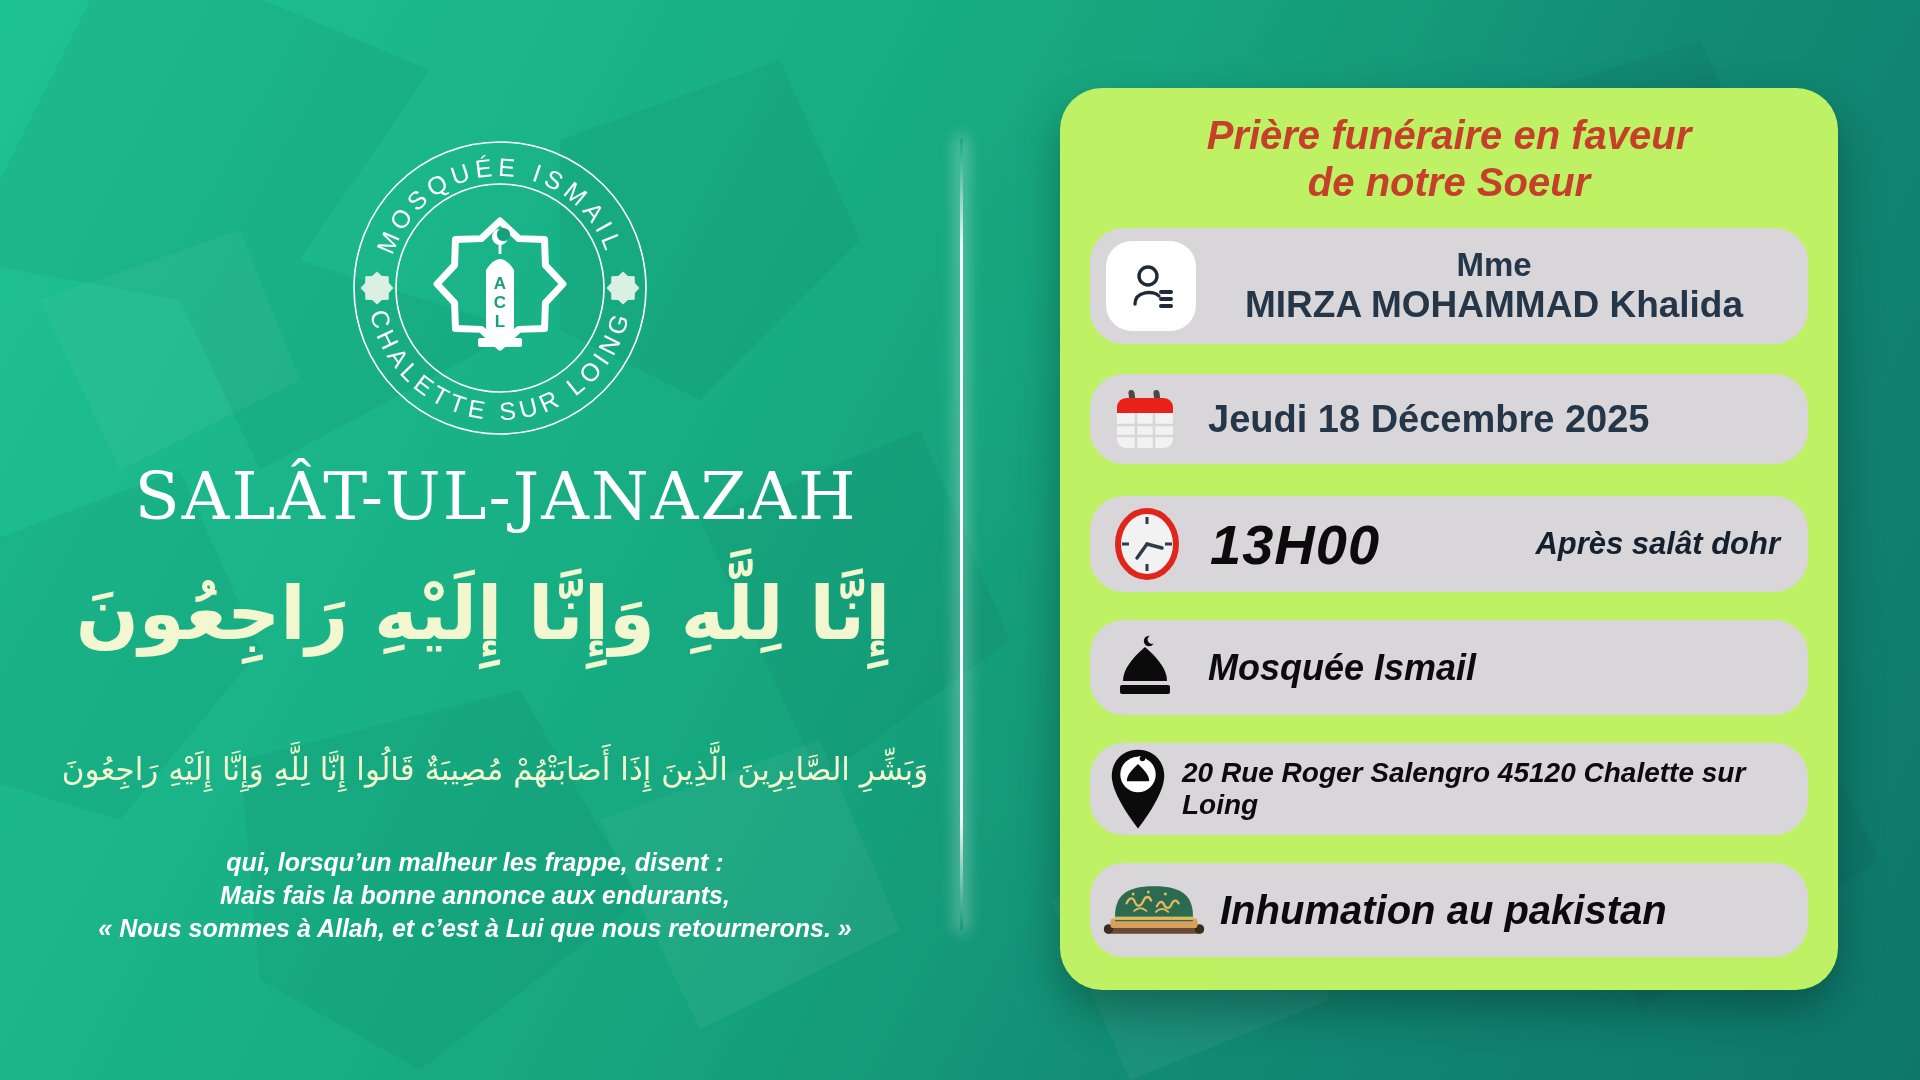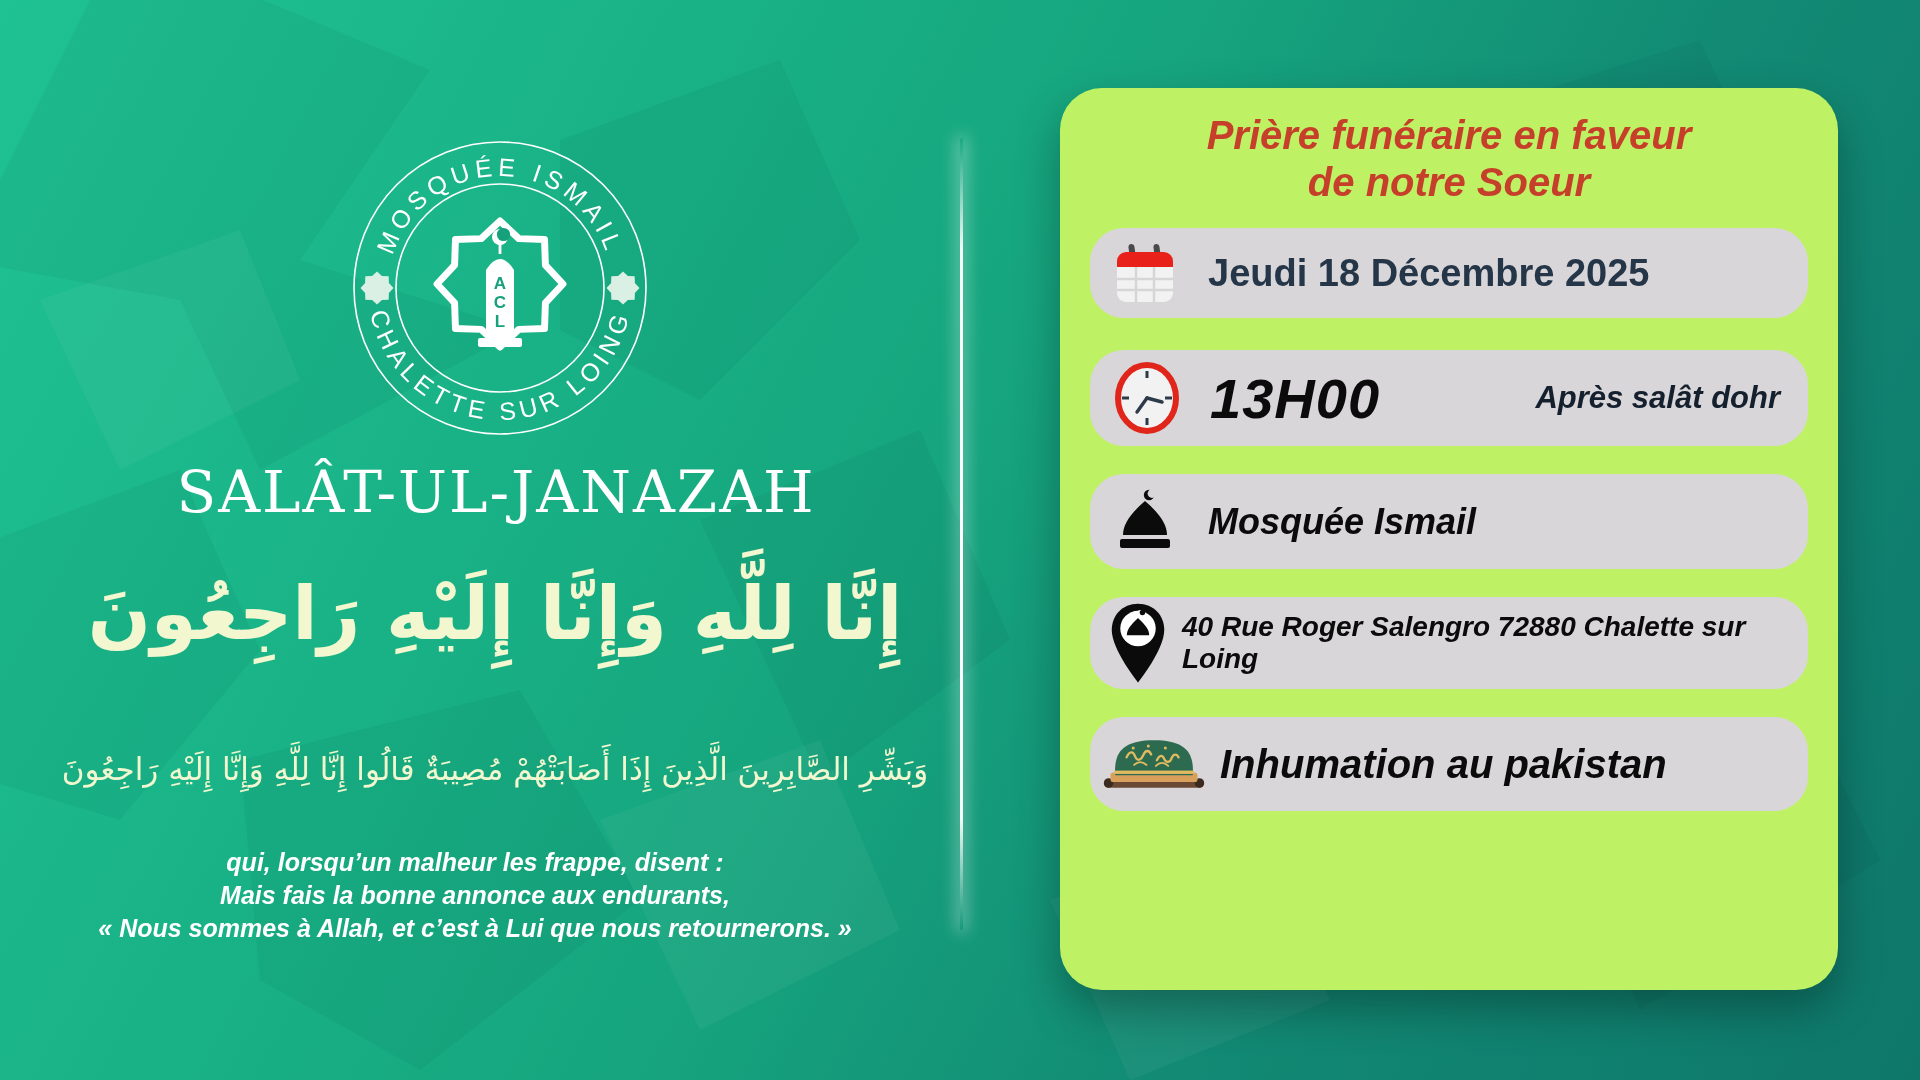--- a/index.html
+++ b/index.html
@@ -14,25 +14,25 @@
     font-family:"Liberation Sans",sans-serif;
     background:linear-gradient(118deg,var(--green-bright) 0%,#19b286 28%,var(--green-mid) 48%,#128a74 70%,var(--teal-dark) 100%);
     position:relative;
   }
   .pattern{position:absolute;inset:0;pointer-events:none;}
 
   
   .logo-wrap{position:absolute;left:350px;top:138px;width:300px;height:300px;}
   .main-title{
     position:absolute;left:40px;top:458px;width:912px;text-align:center;
-    font-family:"DejaVu Serif",serif;color:#fff;font-size:58px;letter-spacing:2px;font-weight:500;
+    font-family:"DejaVu Serif",serif;color:#fff;font-size:66px;letter-spacing:2px;font-weight:500;
     white-space:nowrap;
   }
   .arabic-main{
-    position:absolute;left:60px;top:556px;width:870px;text-align:center;direction:rtl;
+    position:absolute;left:48px;top:556px;width:870px;text-align:center;direction:rtl;
     font-family:"DejaVu Sans",sans-serif;color:var(--cream);font-size:74px;line-height:1.55;font-weight:700;
   }
   .arabic-secondary{
     position:absolute;left:45px;top:742px;width:900px;text-align:center;direction:rtl;
     font-family:"DejaVu Sans",sans-serif;color:var(--cream);font-size:31px;line-height:1.8;font-weight:400;
   }
   .french-quote{
     position:absolute;left:55px;top:846px;width:840px;text-align:center;
     color:#fff;font-style:italic;font-weight:700;font-size:25px;line-height:1.32;
   }
@@ -133,20 +133,35 @@
 <div class="divider"></div>
 
 <div class="card">
   <div class="card-title">
     <div>Prière funéraire en faveur</div>
     <div>de notre Soeur</div>
   </div>
 
   <div class="rows">
 
+    <div class="row row-person">
+      <div class="icon-tile">
+        <svg class="icon" width="54" height="54" viewBox="0 0 54 54">
+          <circle cx="24" cy="17" r="9" fill="none" stroke="#1f2a38" stroke-width="3.4"></circle>
+          <path d="M11,45 C11,32 30,31 35,37" fill="none" stroke="#1f2a38" stroke-width="3.4" stroke-linecap="round"></path>
+          <line x1="37" y1="33" x2="47" y2="33" stroke="#1f2a38" stroke-width="4" stroke-linecap="round"></line>
+          <line x1="37" y1="40" x2="47" y2="40" stroke="#1f2a38" stroke-width="4" stroke-linecap="round"></line>
+          <line x1="37" y1="47" x2="47" y2="47" stroke="#1f2a38" stroke-width="4" stroke-linecap="round"></line>
+        </svg>
+      </div>
+      <div class="person-text">
+        <div class="person-prefix">Mme</div>
+        <div class="person-name">MIRZA MOHAMMAD Khalida</div>
+      </div>
+    </div>
 
     <div class="row row-date">
       <svg class="icon" width="66" height="66" viewBox="0 0 66 66">
         <rect x="17" y="4" width="6" height="14" rx="3" fill="#4a4a4a" transform="rotate(-8 20 11)"></rect>
         <rect x="42" y="4" width="6" height="14" rx="3" fill="#4a4a4a" transform="rotate(-8 45 11)"></rect>
         <rect x="5" y="12" width="56" height="50" rx="9" fill="#f2f2f2"></rect>
         <path d="M5,27 L61,27 L61,21 a9,9 0 0 0 -9,-9 L14,12 a9,9 0 0 0 -9,9 Z" fill="#e8221a"></path>
         <line x1="5" y1="39" x2="61" y2="39" stroke="#d6d6d6" stroke-width="2.5"></line>
         <line x1="5" y1="50" x2="61" y2="50" stroke="#d6d6d6" stroke-width="2.5"></line>
         <line x1="24" y1="27" x2="24" y2="62" stroke="#d6d6d6" stroke-width="2.5"></line>
@@ -180,21 +195,21 @@
     </div>
 
     <div class="row row-address">
       <svg class="icon" width="64" height="84" viewBox="0 0 48 64">
         <path d="M24,2 C12,2 4,11 4,22 C4,37 24,62 24,62 C24,62 44,37 44,22 C44,11 36,2 24,2 Z" fill="#0b0b0b"></path>
         <circle cx="24" cy="21" r="13.5" fill="#ffffff"></circle>
         <path d="M24,13 C18.5,18 15.5,22 15.5,26 L32.5,26 C32.5,22 29.5,18 24,13 Z" fill="#0b0b0b"></path>
         <circle cx="26" cy="9.5" r="2.6" fill="#ffffff"></circle>
         <circle cx="27.4" cy="8.7" r="2.1" fill="#0b0b0b"></circle>
       </svg>
-      <div class="address-text">40 Rue Roger Salengro 72880 Chalette sur Loing</div>
+      <div class="address-text">20 Rue Roger Salengro 45120 Chalette sur Loing</div>
     </div>
 
     <div class="row row-burial">
       <svg class="icon" width="104" height="62" viewBox="0 0 110 64">
         <rect x="2" y="48" width="106" height="9" rx="4.5" fill="#6b4a35"></rect>
         <circle cx="7" cy="52" r="5" fill="#3a2a20"></circle>
         <circle cx="103" cy="52" r="5" fill="#3a2a20"></circle>
         <rect x="9" y="41" width="92" height="10" rx="3" fill="#d9a05c"></rect>
         <path d="M14,44 C12,18 24,7 55,7 C86,7 98,18 96,44 Z" fill="#2c6b50"></path>
         <rect x="13" y="39" width="84" height="3.5" fill="#e2bb60"></rect>

